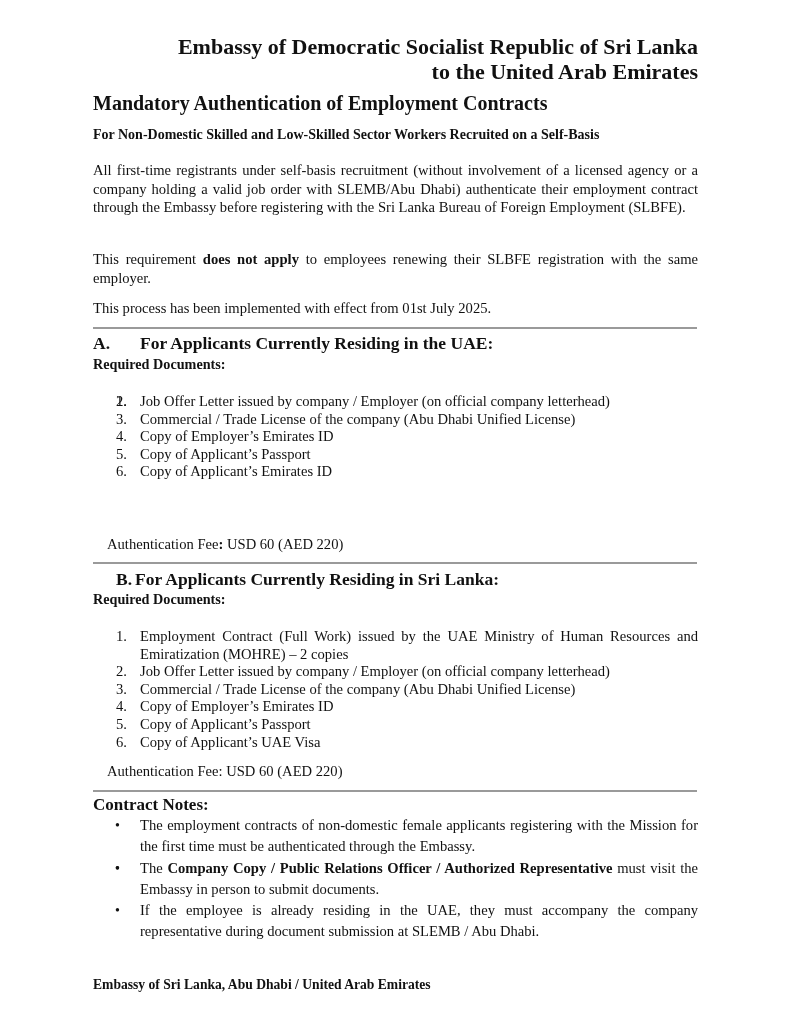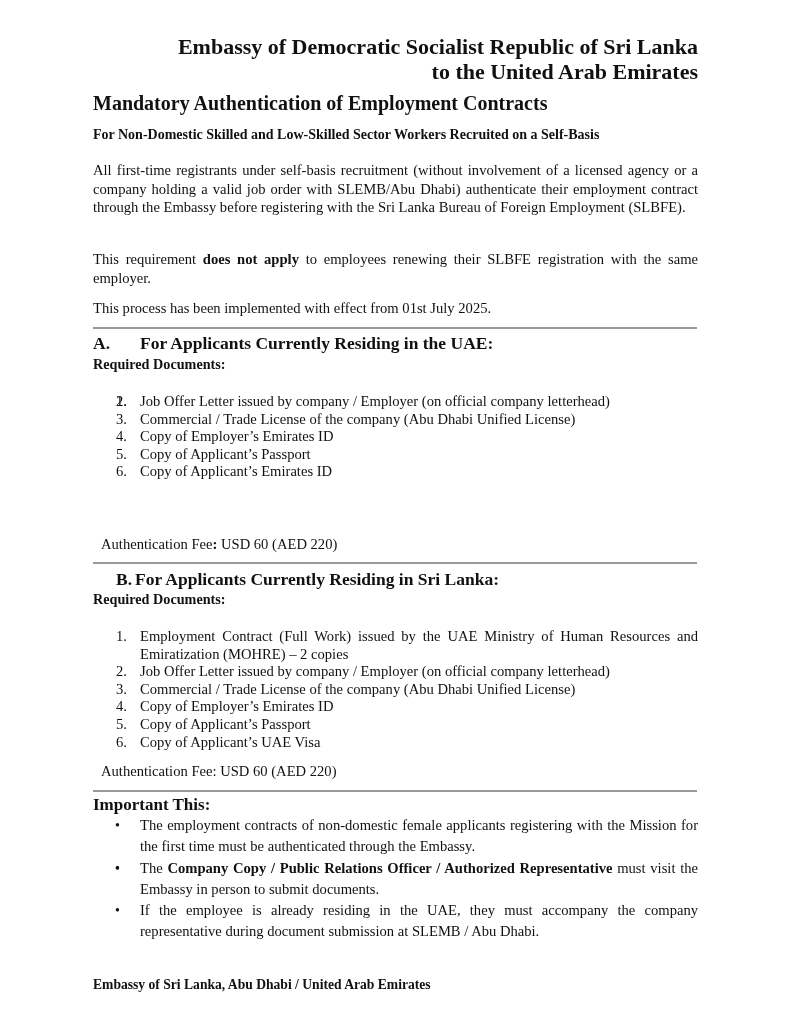--- a/index.html
+++ b/index.html
@@ -41,21 +41,21 @@
   .reqA { top: 356px; }
   .reqB { top: 591px; }
   ol.docs {
     position: absolute; left: 0; width: 605px; margin: 0; padding: 0; list-style: none;
     font-size: 14.6px; line-height: 17.6px;
   }
   ol.docs li { position: relative; padding-left: 47px; text-align: justify; }
   ol.docs li .num { position: absolute; left: 23px; top: 0; }
   .docsA { top: 393px; }
   .docsB { top: 628px; }
-  .fee { position: absolute; left: 8px; font-size: 14.6px; text-align: right; }
+  .fee { position: absolute; left: 14px; font-size: 14.6px; text-align: right; }
   .feeA { top: 536px; }
   .feeB { top: 763px; }
   .notes-head { position: absolute; left: 0; top: 795px; font-weight: bold; font-size: 17px; }
   ul.notes {
     position: absolute; left: 0; top: 815px; width: 605px; margin: 0; padding: 0; list-style: none;
     font-size: 14.6px; line-height: 21.3px;
   }
   ul.notes li { position: relative; padding-left: 47px; text-align: justify; }
   ul.notes li .bullet { position: absolute; left: 22px; top: 0; font-size: 14px; }
   .footer { position: absolute; left: 0; top: 977px; font-weight: bold; font-size: 13.6px; }
@@ -105,21 +105,21 @@
       <li><span class="num">2.</span><span>Job Offer Letter issued by company / Employer (on official company letterhead)</span></li>
       <li><span class="num">3.</span><span>Commercial / Trade License of the company (Abu Dhabi Unified License)</span></li>
       <li><span class="num">4.</span><span>Copy of Employer’s Emirates ID</span></li>
       <li><span class="num">5.</span><span>Copy of Applicant’s Passport</span></li>
       <li><span class="num">6.</span><span>Copy of Applicant’s UAE Visa</span></li>
     </ol>
   <div class="fee feeB">Authentication Fee: USD 60 (AED 220)</div>
 
   <div class="rule r3"></div>
 
-  <div class="notes-head">Important This:</div>
+  <div class="notes-head">Contract Notes:</div>
   <ul class="notes" id="notesList">
       <li><span class="bullet">•</span><span>The employment contracts of non-domestic female applicants registering with the Mission for the first time must be authenticated through the Embassy.</span></li>
       <li><span class="bullet">•</span></li>
       <li><span class="bullet">•</span><span>The </span><b>Company Copy / Public Relations Officer / Authorized Representative</b><span> must visit the Embassy in person to submit documents.</span></li>
       <li><span class="bullet">•</span><span>If the employee is already residing in the UAE, they must accompany the company representative during document submission at SLEMB / Abu Dhabi.</span></li>
     </ul>
 
   <div class="footer">Embassy of Sri Lanka, Abu Dhabi / United Arab Emirates</div>
 </div>
 

